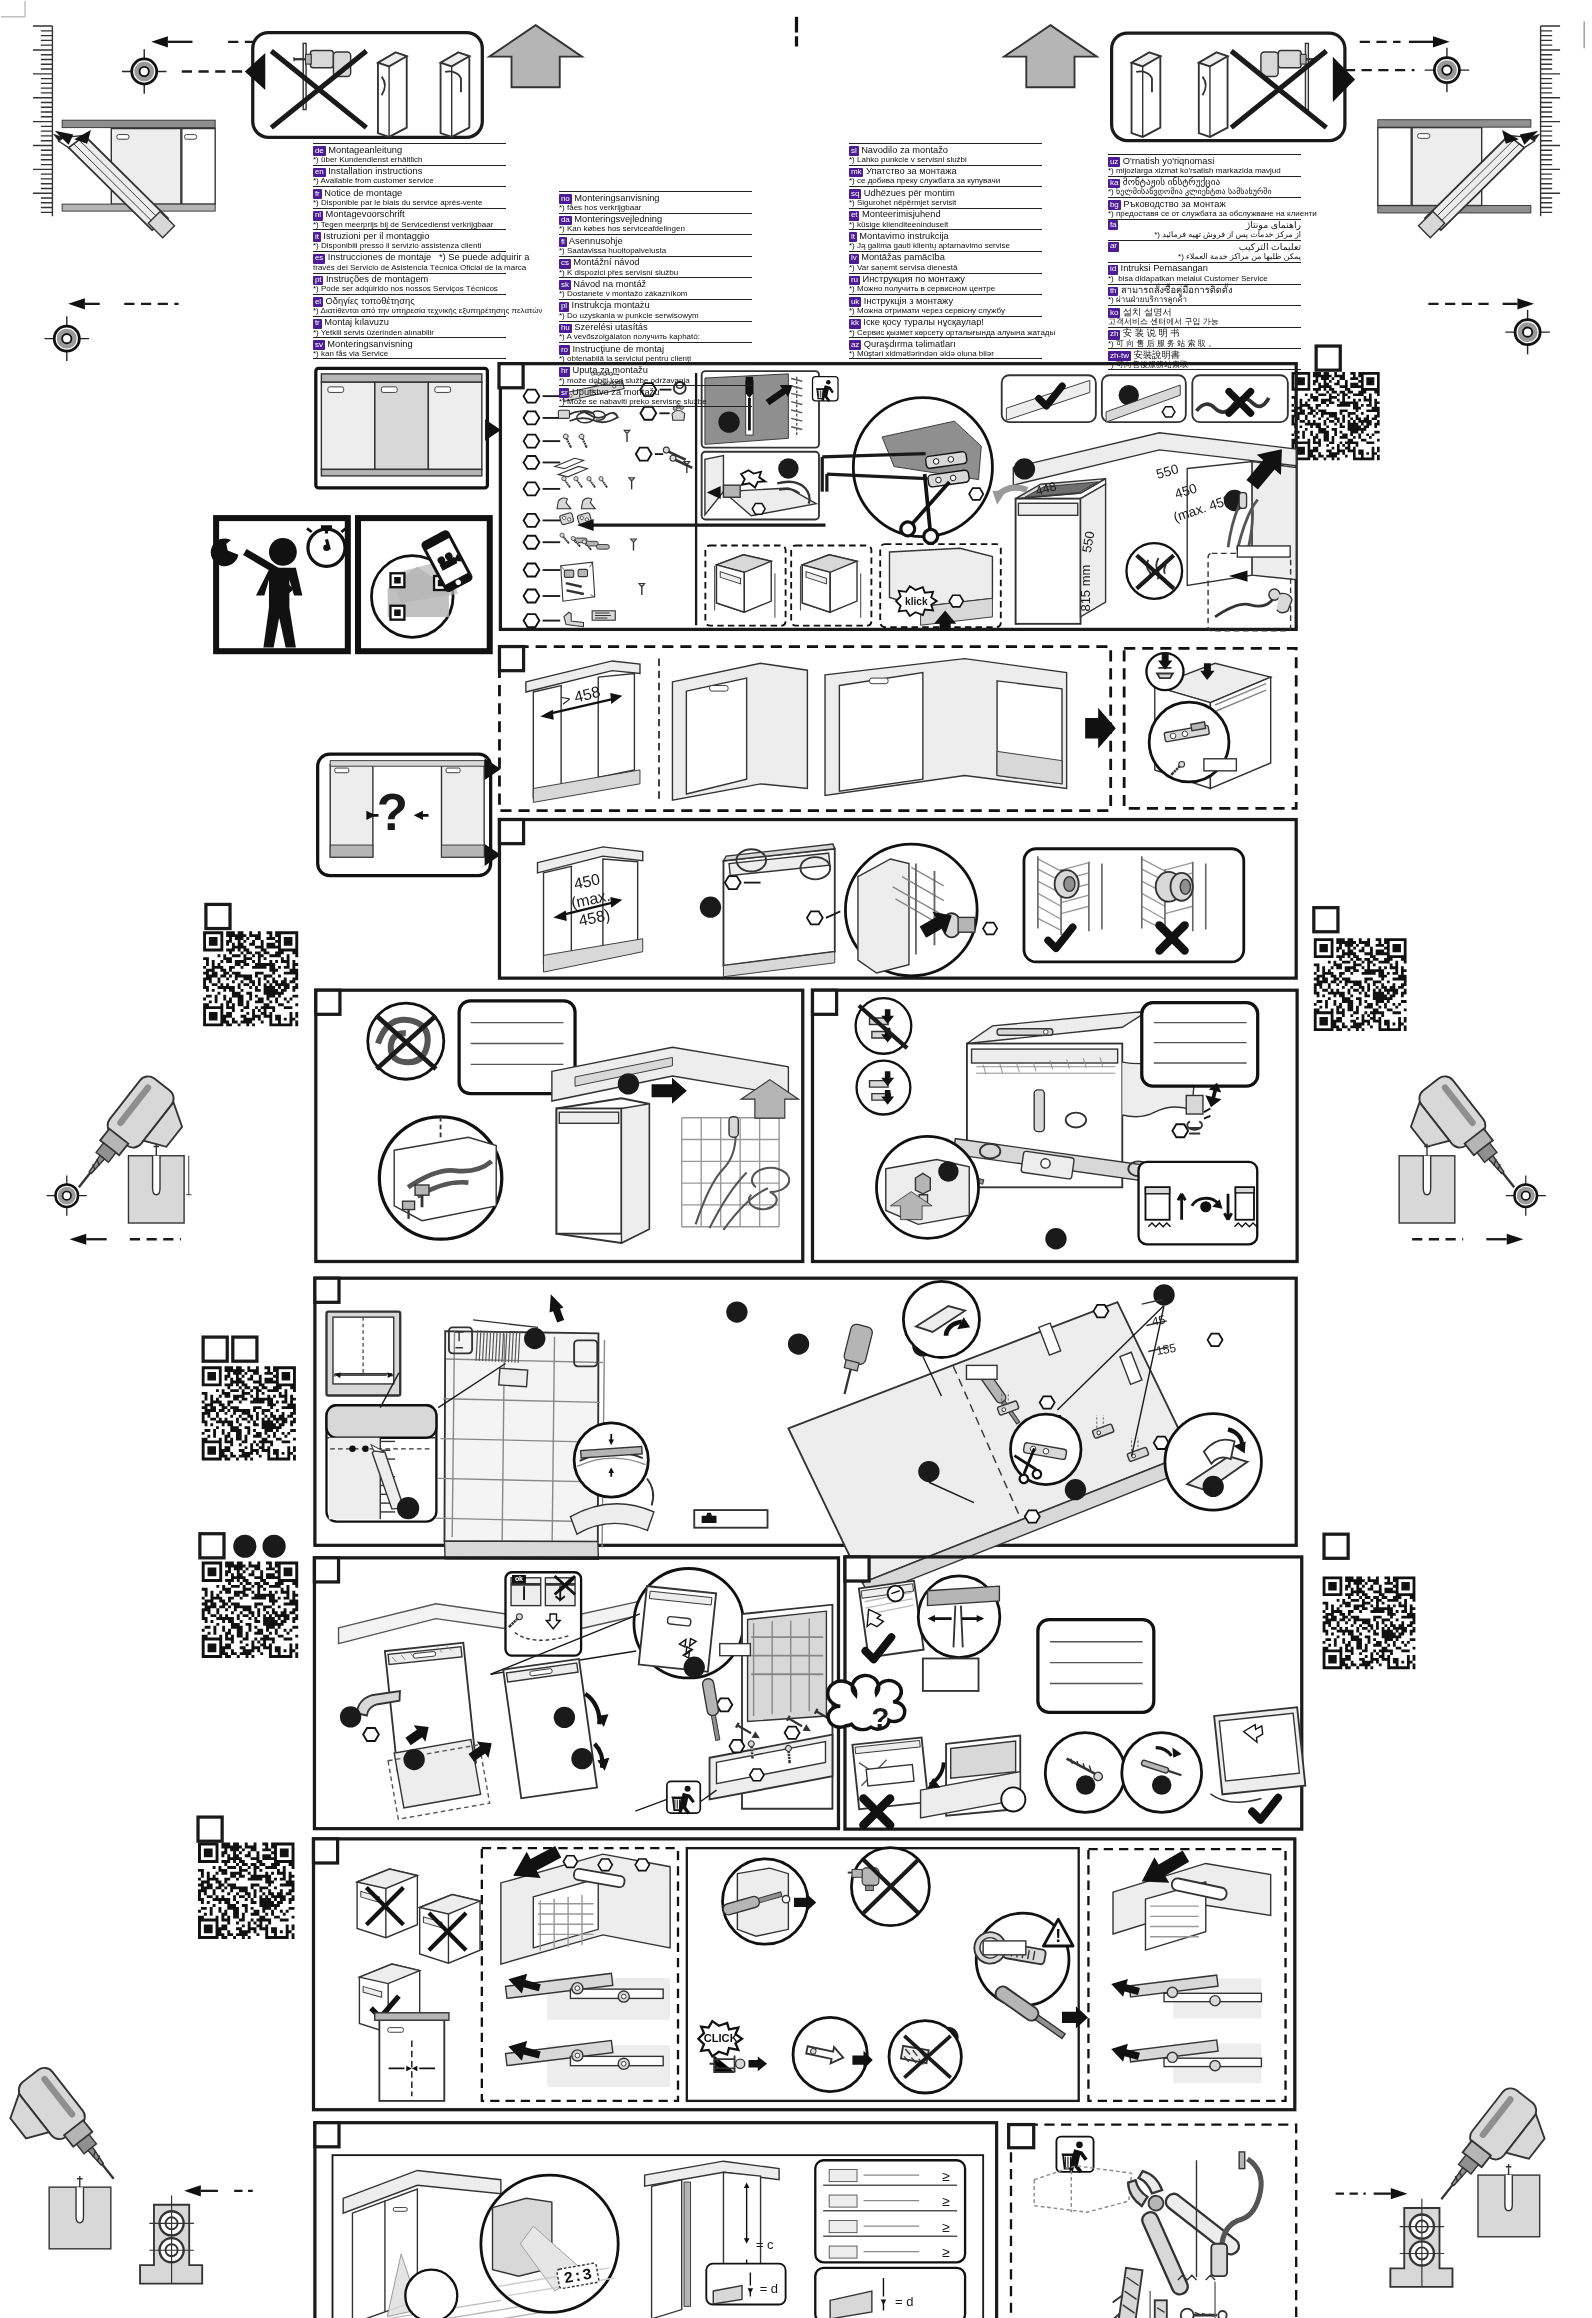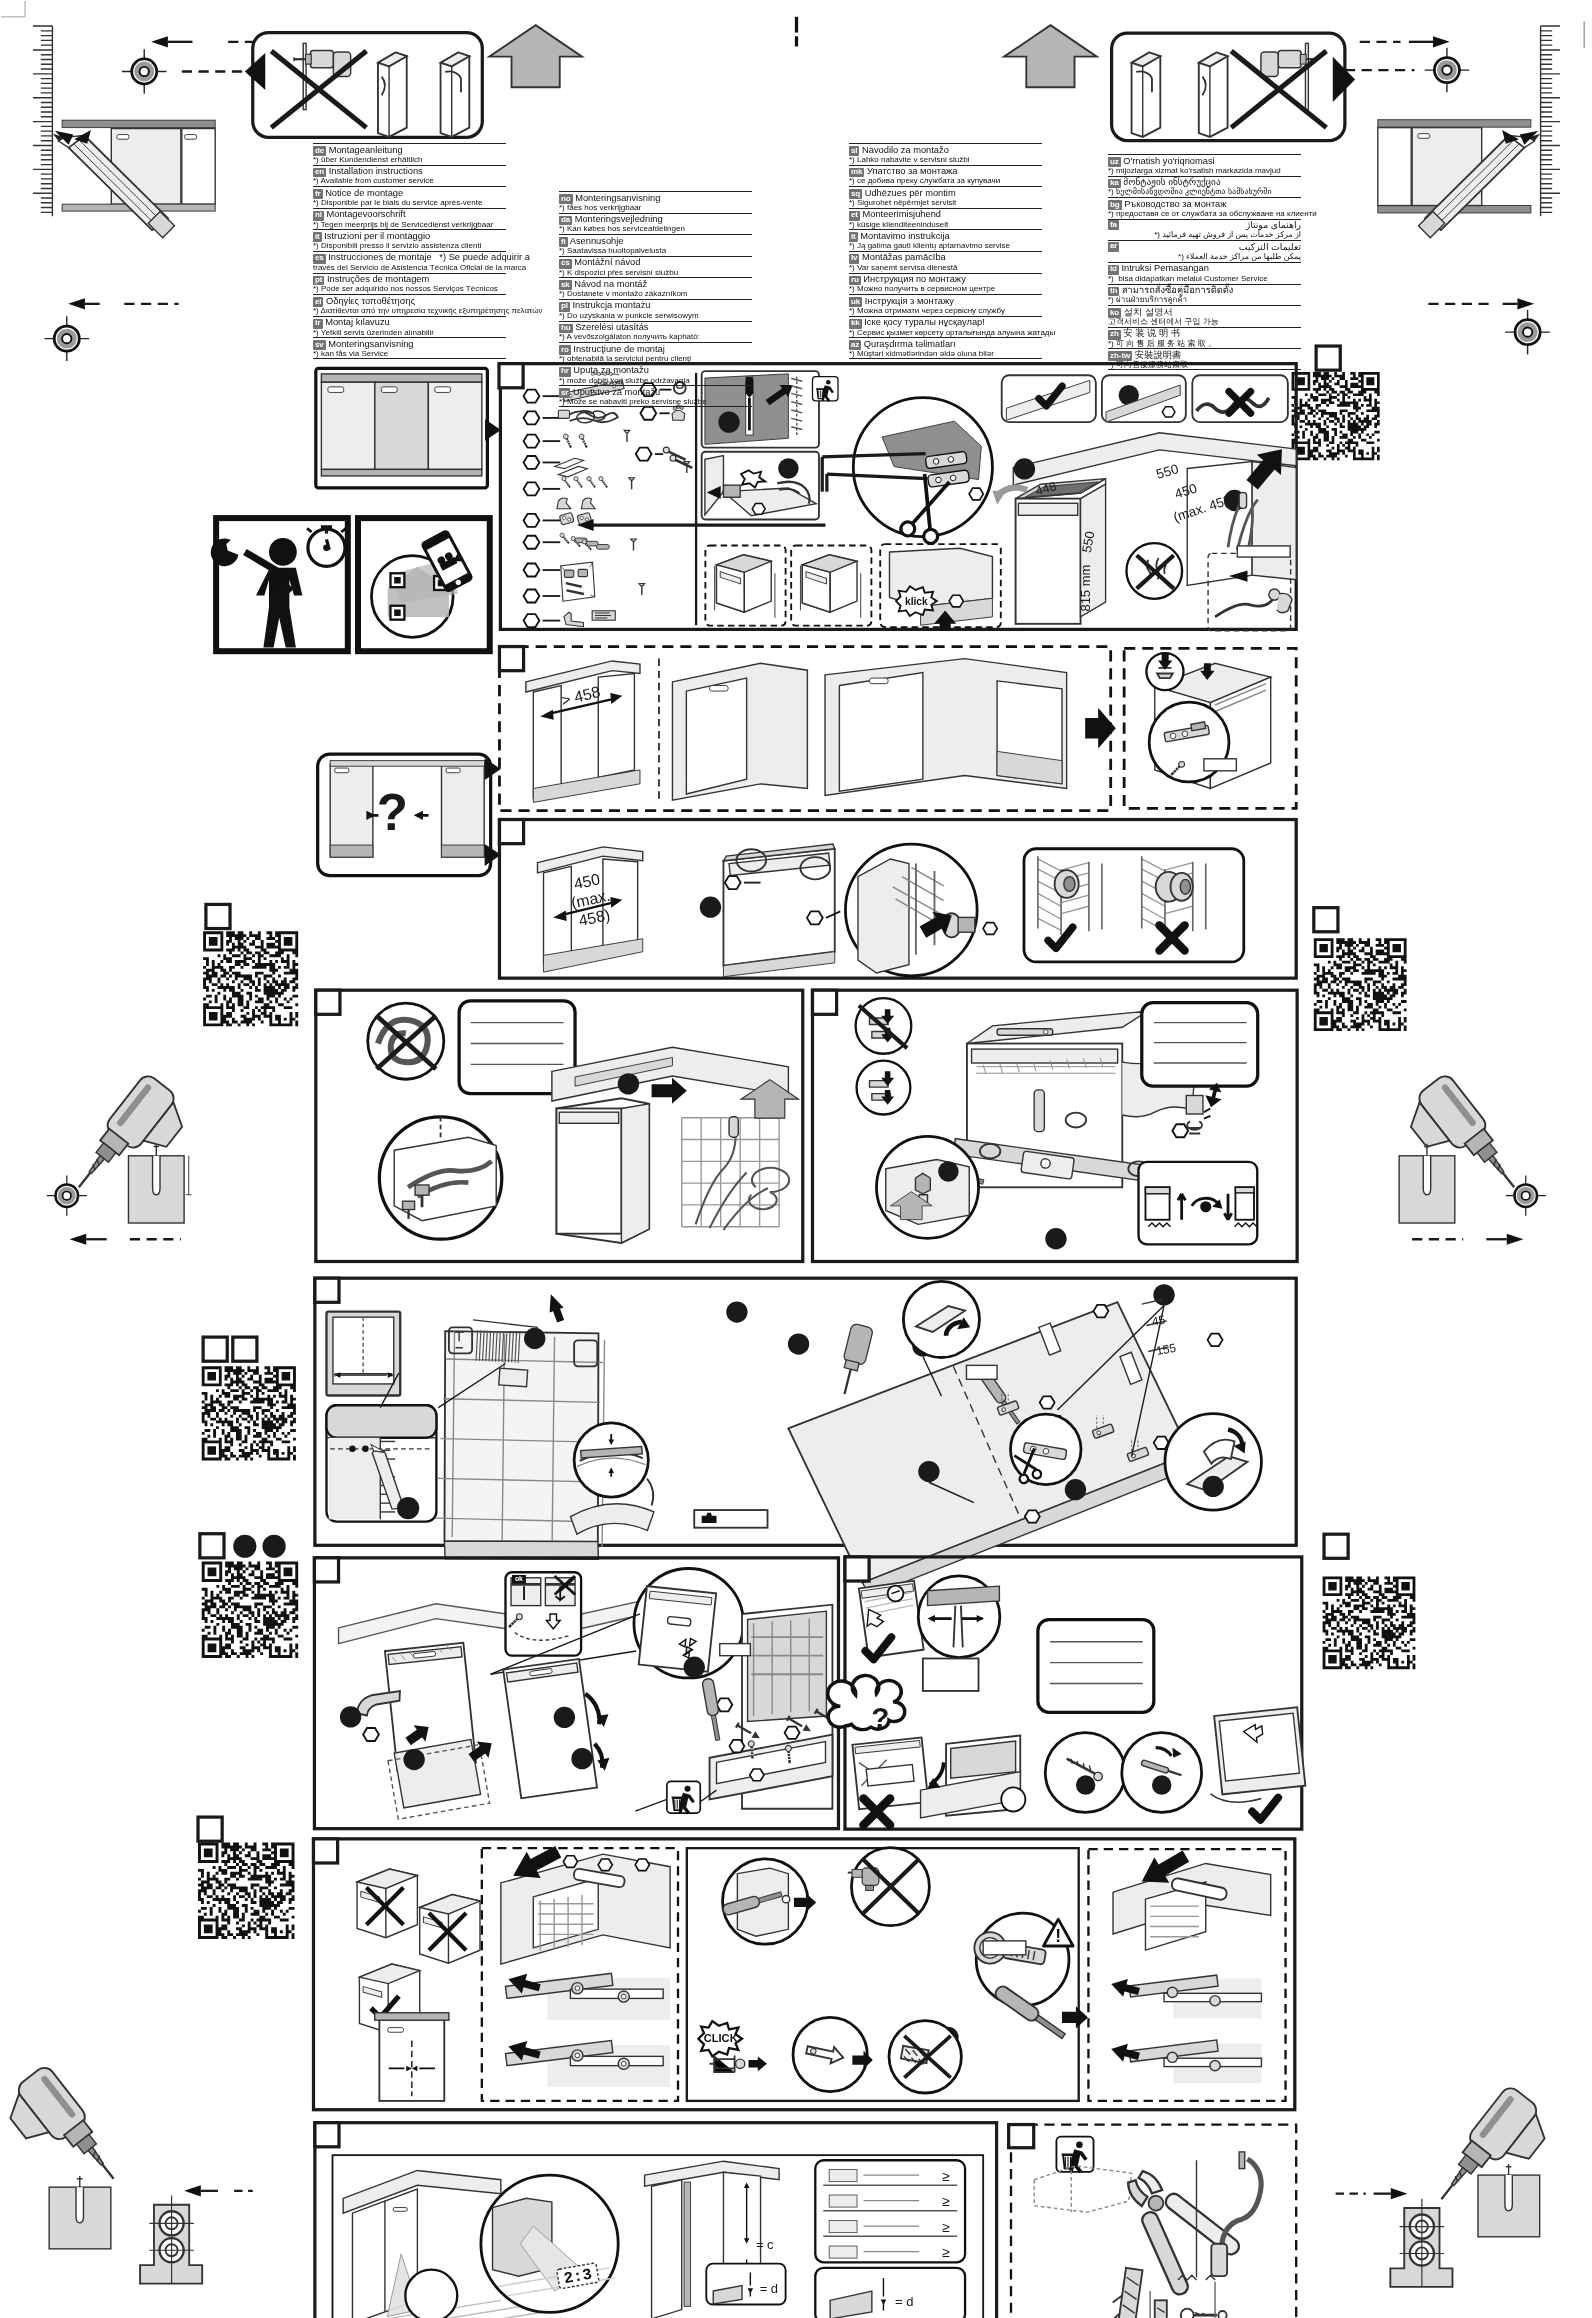--- a/index.html
+++ b/index.html
@@ -1,21 +1,21 @@
 <!DOCTYPE html>
 <html style="font-size:7.4px"><head><meta charset="utf-8"><style>
 *{margin:0;padding:0;box-sizing:border-box}
 body{background:#fff}
 #page{position:relative;width:1593px;height:3054px;background:#fff;font-family:"Liberation Sans",sans-serif;overflow:hidden}
 .col{position:absolute;width:193px}
 .en2{border-top:1.4px solid #222;height:21.6px;padding-top:0.5px}
 .col .en2:last-child{border-bottom:1.4px solid #222}
 .l1{font-size:9.3px;line-height:11px;color:#111;white-space:nowrap}
 .l2{font-size:8px;line-height:8.8px;color:#111;white-space:nowrap}
-.tg{display:inline-block;background:#737373;color:#fff;font-weight:bold;font-size:8px;line-height:8.8px;padding:0.5px 1.9px;border-radius:0.9px}
+.tg{display:inline-block;background:#4c1d95;color:#fff;font-weight:normal;font-size:8px;line-height:8.8px;padding:0.5px 1.9px;border-radius:0.9px}
 </style></head>
 <body>
 <div id="page">
     <svg width="1593" height="3054" viewBox="0 0 3435 6585" xmlns="http://www.w3.org/2000/svg" style="position:absolute;left:0;top:0">
       <defs>
         <g id="hex">
           <polygon points="-17,0 -8.5,-14 8.5,-14 17,0 8.5,14 -8.5,14" fill="white" stroke="#111" stroke-width="4"></polygon>
         </g>
         <g id="chk">
           <path d="M0,8 L18,26 L56,-22" fill="none" stroke="#111" stroke-width="17" stroke-linecap="round" stroke-linejoin="round"></path>
@@ -1762,21 +1762,21 @@
         <div class="l2">*) može dobiti kod službe održavanja</div>
       </div>
       <div class="en2">
         <div class="l1"><span class="tg">sr</span> Uputstvo za montažu</div>
         <div class="l2">*) Može se nabaviti preko servisne službe</div>
       </div>
     </div>
     <div class="col" style="left:849px;top:143px;">
       <div class="en2">
         <div class="l1"><span class="tg">sl</span> Navodilo za montažo</div>
-        <div class="l2">*) Lahko nabavite v servisni službi</div>
+        <div class="l2">*) Lahko punkcie v servisni službi</div>
       </div>
       <div class="en2">
         <div class="l1"><span class="tg">mk</span> Упатство за монтажа</div>
         <div class="l2">*) се добива преку службата за купувачи</div>
       </div>
       <div class="en2">
         <div class="l1"><span class="tg">sq</span> Udhëzues për montim</div>
         <div class="l2">*) Sigurohet nëpërmjet servisit</div>
       </div>
       <div class="en2">

